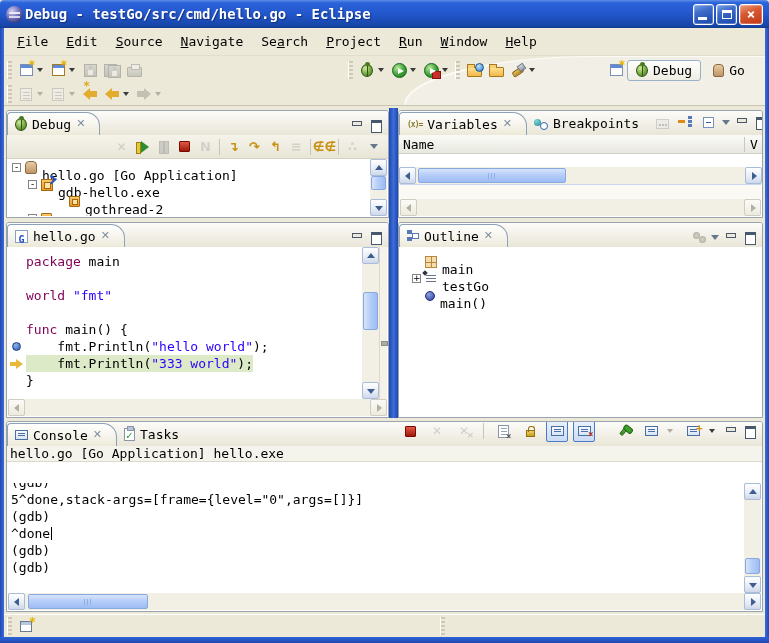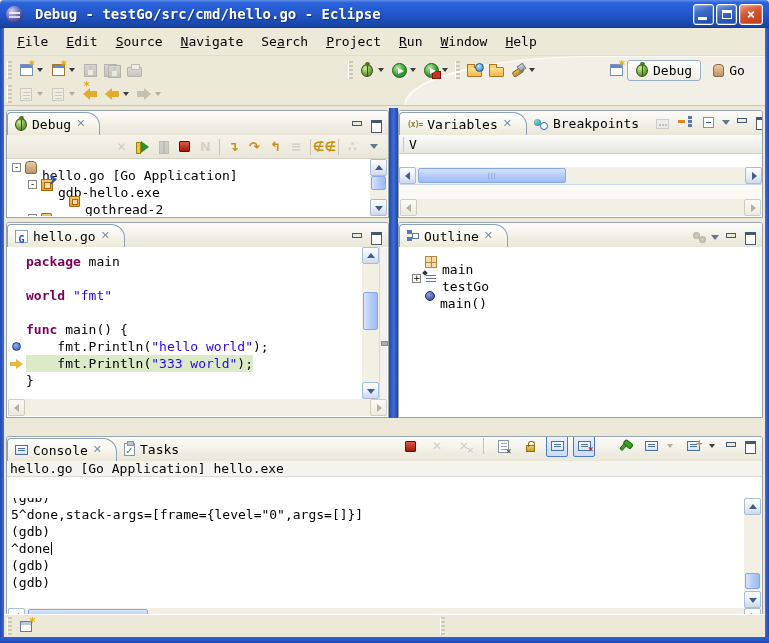--- a/index.html
+++ b/index.html
@@ -3,21 +3,21 @@
 <meta charset="utf-8">
 <style>
   * { margin:0; padding:0; box-sizing:border-box; }
   body { font-family:"DejaVu Sans Mono", monospace; font-size:13px; color:#000; }
   #screen { position:relative; width:769px; height:643px; background:#ECE9D8; overflow:hidden; }
 
   
   .titlebar { position:absolute; left:0; top:0; width:769px; height:28px;
     background:linear-gradient(180deg,#5E8EE8 0%,#2B63D9 10%,#2458CF 45%,#1746A8 92%,#123A8E 100%);
     display:flex; align-items:center; padding:0 6px; border-radius:4px 4px 0 0; }
-  .title-text { color:#fff; font-weight:bold; font-size:14px; margin-left:12px;
+  .title-text { color:#fff; font-weight:bold; font-size:14px; margin-left:2px;
     text-shadow:1px 1px 1px #12307E; white-space:nowrap; }
   .winbtns { margin-left:auto; display:flex; gap:2px; }
   .wbtn { width:21px; height:21px; border-radius:3px; border:1px solid #fff; position:relative;
     background:linear-gradient(160deg,#7EA4E8 0%,#3E6CC8 35%,#2858B8 70%,#1E48A8 100%);
     box-shadow:inset 0 0 0 1px rgba(255,255,255,.25); }
   .wbtn.close { width:24px; background:linear-gradient(160deg,#F0A080 0%,#D85830 40%,#C03818 100%); }
   .gl-min { position:absolute; left:4px; bottom:4px; width:9px; height:3px; background:#fff; }
   .gl-max { position:absolute; left:5px; top:5px; width:10px; height:9px; border:1px solid #fff; border-top:3px solid #fff; }
   .gl-x { position:absolute; left:0; top:0; right:0; bottom:0; color:#fff; font-weight:bold; font-size:14px; line-height:19px; text-align:center; }
   .border-l { position:absolute; left:0; top:28px; width:4px; height:615px; background:linear-gradient(90deg,#1F48B5,#3E6CD8); }
@@ -206,21 +206,21 @@
   
   .codewrap { position:absolute; left:1px; top:24px; right:26px; bottom:18px; background:#fff; overflow:hidden; padding-top:6px; }
   .cline { display:flex; height:17px; line-height:17px; white-space:pre; }
   .lg { width:18px; flex:none; position:relative; }
   .bp { position:absolute; left:4px; top:4px; width:9px; height:9px; border-radius:50%;
     background:radial-gradient(circle at 35% 30%,#8FB4E8,#2B55B0); border:1px solid #1C3E8C; }
   .ip { position:absolute; left:2px; top:4px; }
   .ip::before { content:""; position:absolute; left:0; top:3px; width:6px; height:4px; background:#E8B93A; }
   .ip::after { content:""; position:absolute; left:6px; top:0; width:0; height:0;
     border-left:7px solid #E8B93A; border-top:5px solid transparent; border-bottom:5px solid transparent; }
-  .kw { color:#7F0055; font-weight:bold;text-align:right; } .st { color:#2A00FF; }
+  .kw { color:#7F0055; font-weight:normal;text-align:right; } .st { color:#2A00FF; }
   .hl { background:#DCEAC8; }
   .ovr { position:absolute; right:1px; top:24px; width:8px; bottom:18px; background:#F4F2EA; border-left:1px solid #DDD9C8; }
   .ovr::before { content:""; position:absolute; left:1px; top:62%; width:5px; height:3px; background:#AAB0A0; border:1px solid #889080; }
 
   
   .constitle { height:16px; background:#F4F3EC; border-bottom:1px solid #DDDACB; padding:0 3px; line-height:16px; white-space:nowrap; }
   .conbody { position:absolute; left:1px; right:18px; top:61px; bottom:18px; background:#fff; overflow:hidden; padding-left:3px; }
   .conline { height:17px; line-height:17px; white-space:pre; }
   .conline.clip { margin-top:-9px; }
   .caret { display:inline-block; width:1px; height:13px; background:#000; vertical-align:-2px; margin-left:1px; }
@@ -467,20 +467,21 @@
           </span>
         <span class="tb" style="width:18px;height:18px;">
             <span class="i ic-collapse"></span>
           </span>
         <span class="chev"></span>
         <span class="mmin"></span>
         <span class="mmax"></span>
       </span>
     </div>
     <div style="height:19px; background:linear-gradient(#FAFAF8,#E8E8E0); border-bottom:1px solid #D0CEC2; display:flex; align-items:center; padding:0 4px;">
+      <span style="flex:1;">Name</span>
       <span style="border-left:1px solid #C8C8C0; padding-left:5px; width:14px;">V</span>
     </div>
     <div style="height:13px; background:#fff;"></div>
     <div class="hsb" style="height:17px;">
       <span class="sbtn left"></span>
       <span class="sth" style="width:148px; margin-left:2px;"></span>
       <span style="flex:1;"></span>
       <span class="sbtn rightb"></span>
     </div>
     <div style="position:absolute; left:1px; right:1px; bottom:1px; height:32px; background:#FAF9F4; border-top:1px solid #C9D6EE;">
@@ -555,21 +556,21 @@
           <span class="lbl">testGo</span>
         </div>
         <div class="trow" style="padding-left: 4px;">
           <span class="exp none">-</span>
           <span class="i ic-fn"></span>
           <span class="lbl">main()</span>
         </div>
       </div>
   </div>
 
-  <div class="view" style="left:6px; top:421px; width:757px; height:191px;margin-top:15px;">
+  <div class="view" style="left:6px; top:421px; width:757px; height:191px;">
     <div class="vhead">
       <span class="vtab active">
         <span class="i ic-cons"></span>
         <span>Console</span>
         <span class="tabx">✕</span>
       </span>
       <span class="vtab">
         <span class="i ic-tasks"></span>
         <span>Tasks</span>
       </span>

